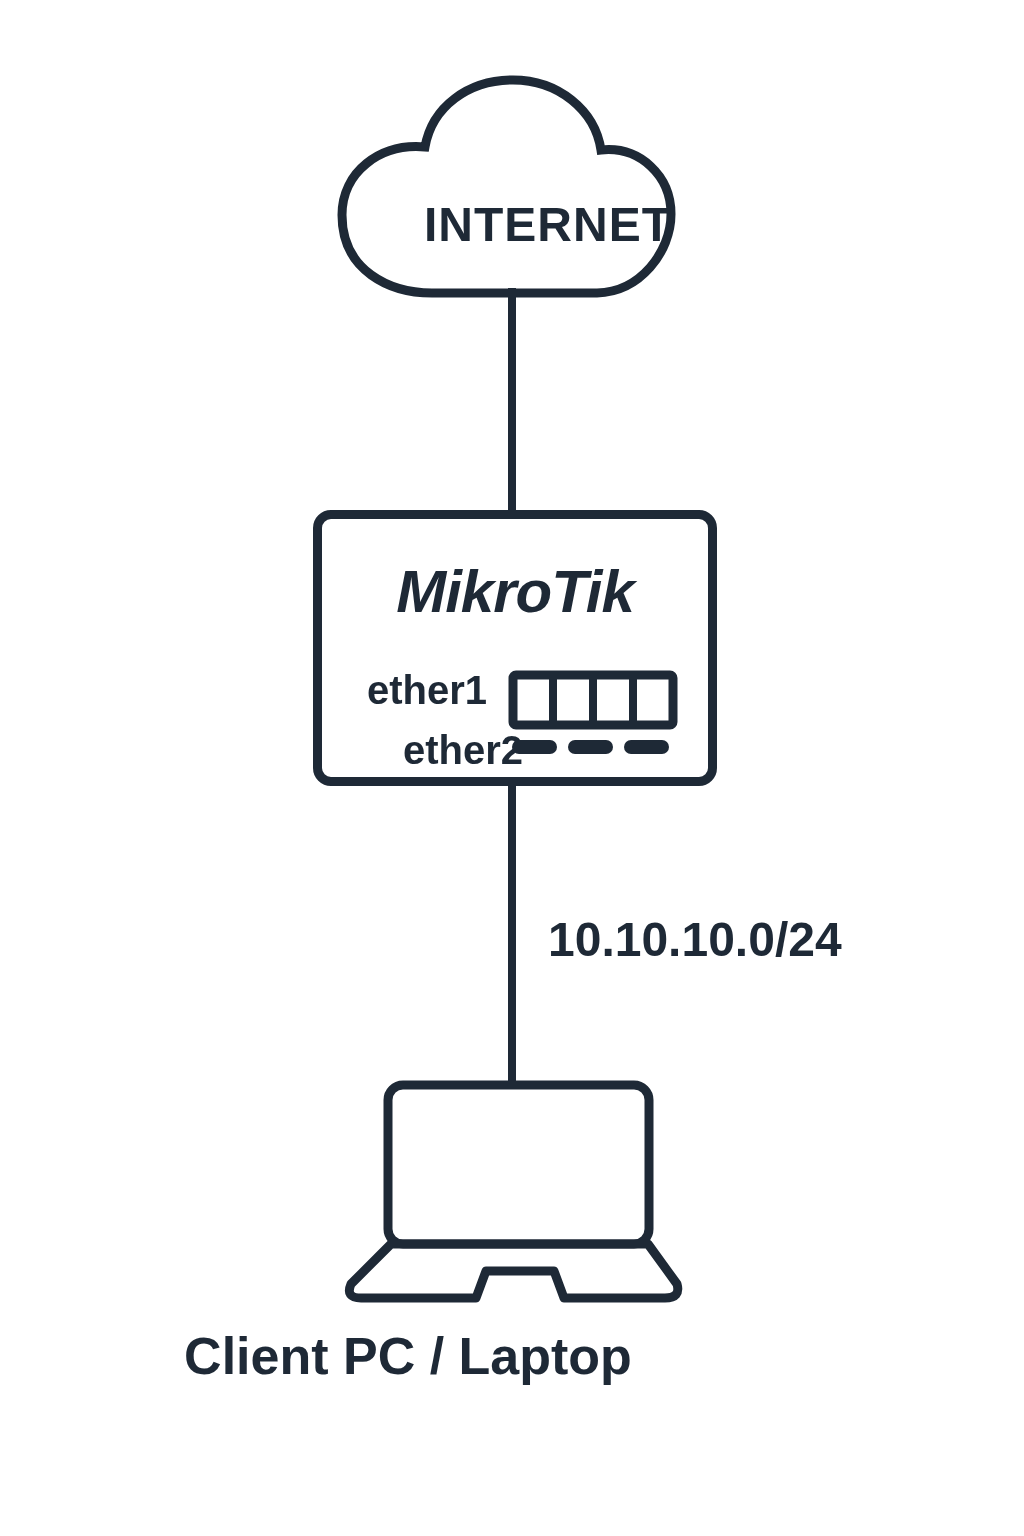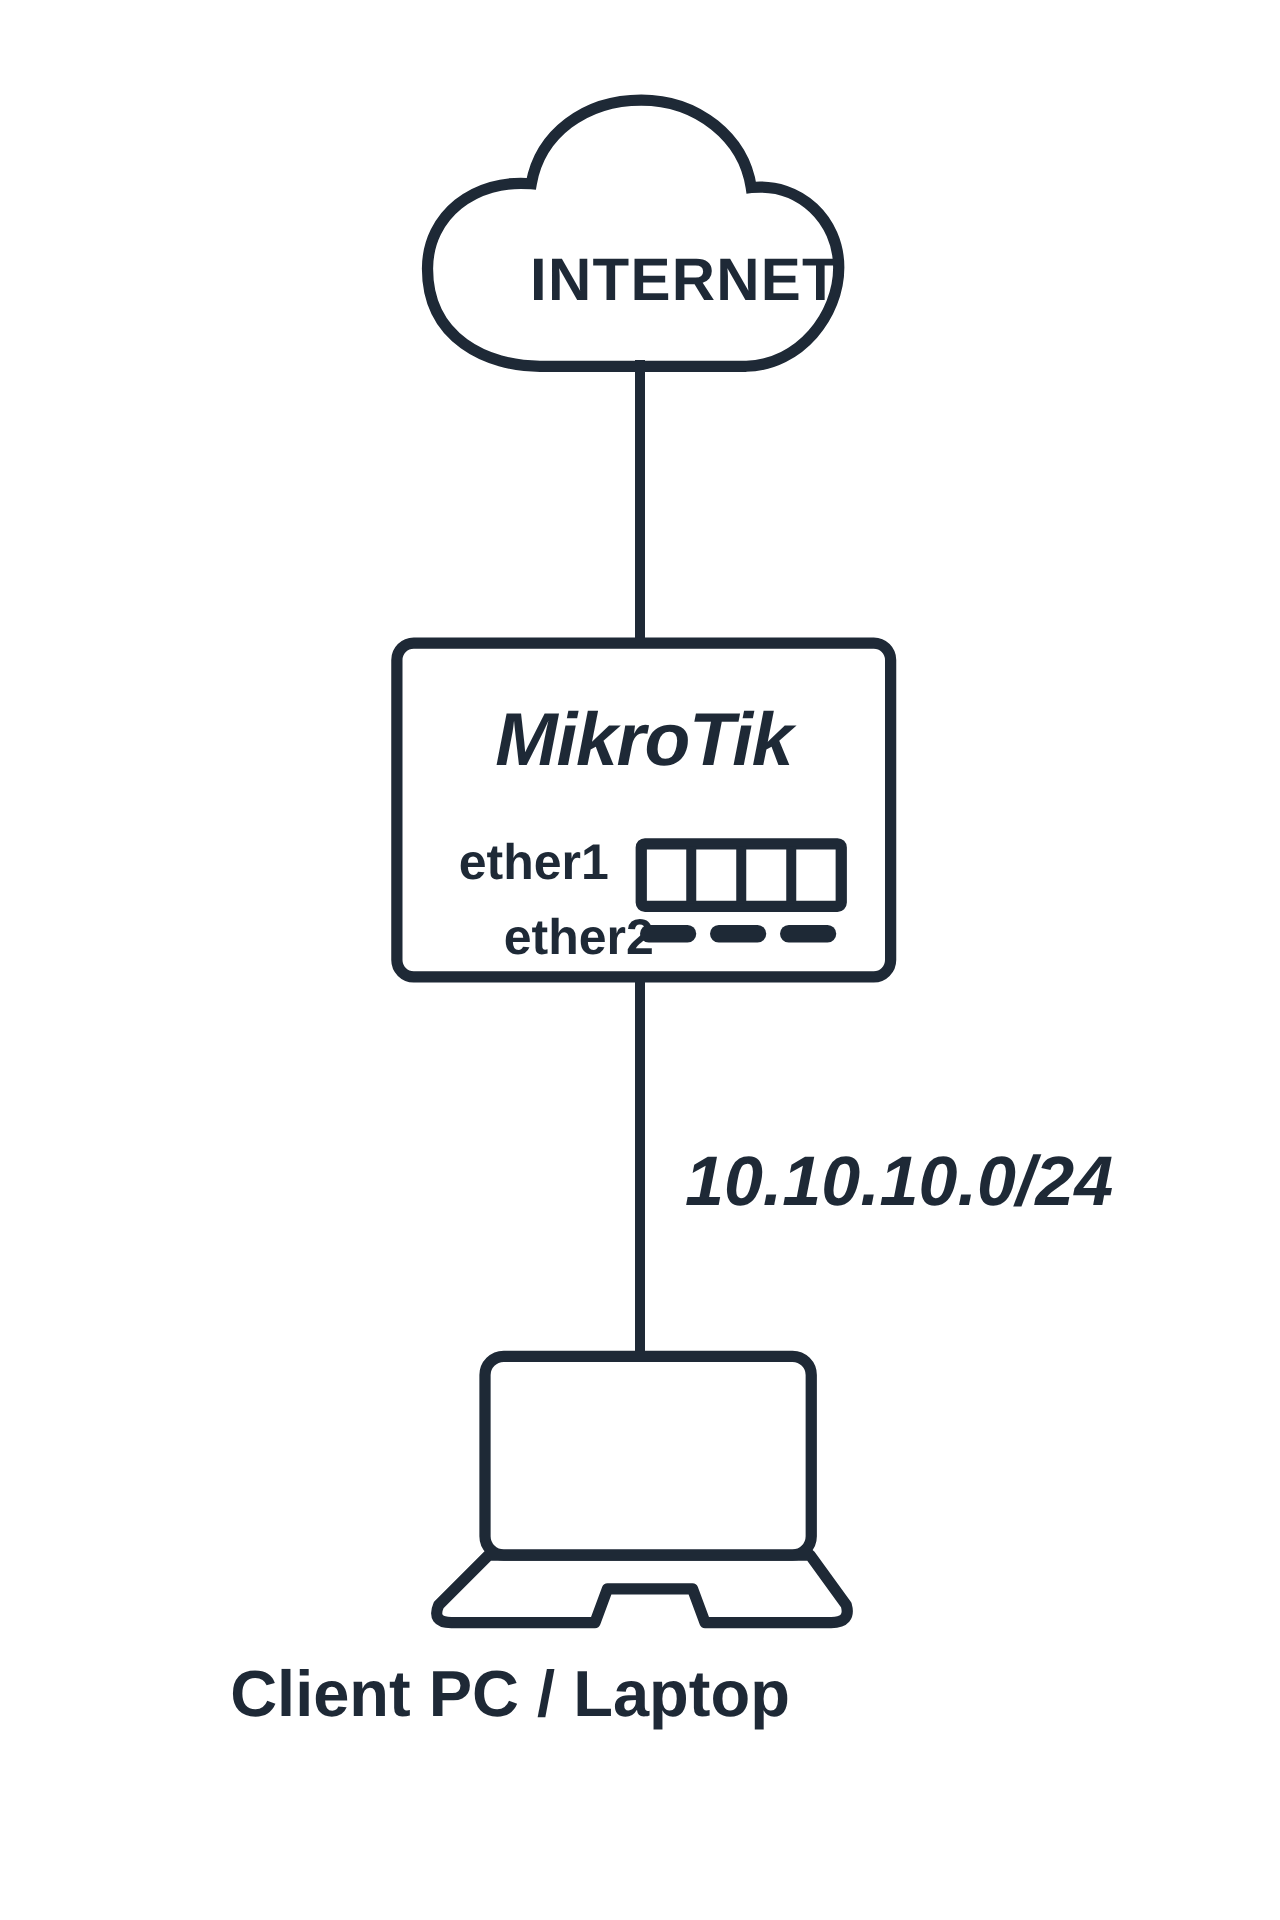--- a/index.html
+++ b/index.html
@@ -67,23 +67,22 @@
   }
   .iface1-label { left: 45px; top: 150px; }
   .iface2-label { left: 41px; top: 210px; margin-left: 40px; }
   .ports-svg  { left: 186px; top: 151px; }
   .dashes-svg { left: 190px; top: 220px; }
   .dash-rect, .port-divider { fill: var(--ink); }
 
   
   .lan-subnet-label {
     left: 548px; top: 912px;
-    font-size: 56px;
+    font-size: 48px;
     font-weight: 600;
-    font-style: italic;
   }
 
   
   .laptop-svg { left: 334px; top: 1064px; }
   .client-label {
     left: 0; width: 816px; top: 1326px;
     text-align: center;
     font-size: 52px;
     font-weight: 700;
   }

